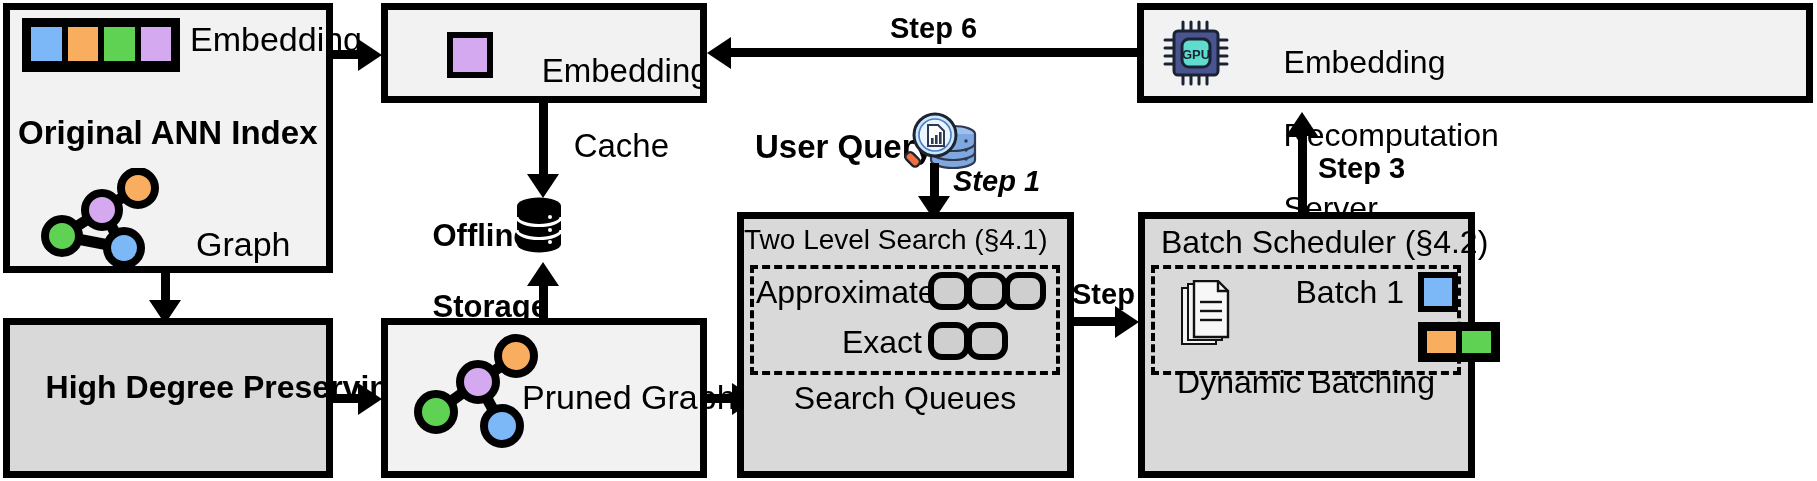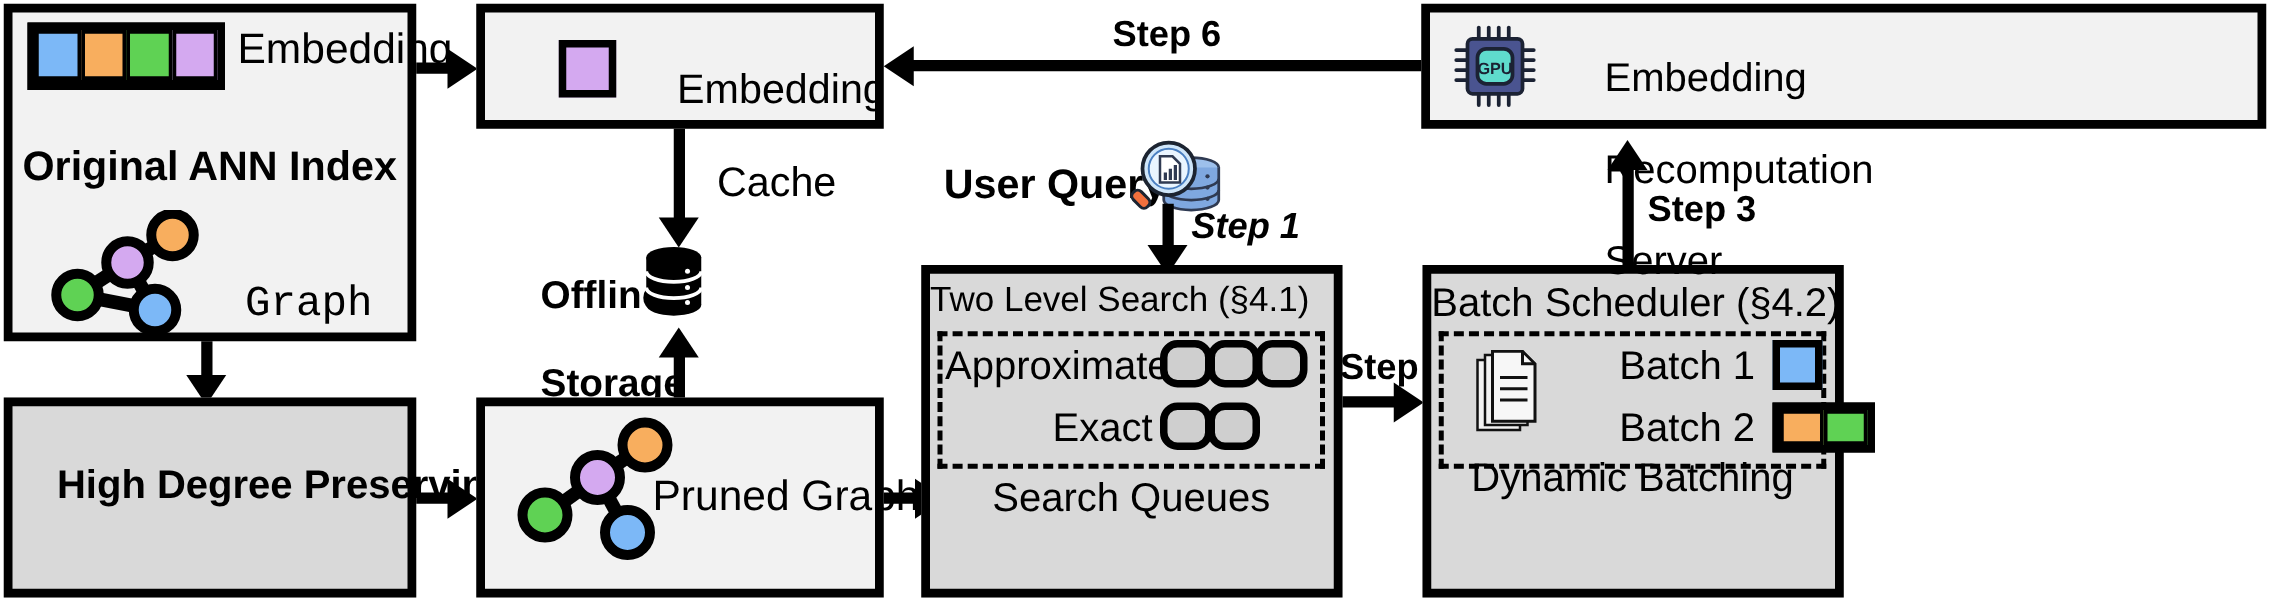--- a/index.html
+++ b/index.html
@@ -115,21 +115,21 @@
       <line x1="68" y1="42" x2="104" y2="20" stroke="#000" stroke-width="11"></line>
       <line x1="68" y1="42" x2="90" y2="80" stroke="#000" stroke-width="11"></line>
       <line x1="28" y1="68" x2="90" y2="80" stroke="#000" stroke-width="11"></line>
       <circle cx="104" cy="20" r="17" fill="#f8ae5e" stroke="#000" stroke-width="8"></circle>
       <circle cx="68" cy="42" r="17" fill="#d4a9f0" stroke="#000" stroke-width="8"></circle>
       <circle cx="28" cy="68" r="17" fill="#5fd254" stroke="#000" stroke-width="8"></circle>
       <circle cx="90" cy="80" r="17" fill="#7cb8f7" stroke="#000" stroke-width="8"></circle>
     </svg>
   </div>
 
-  <div class="lbl" style="left:196px; top:225px; font-size:34px;font-family:Liberation Mono, monospace;">Graph</div>
+  <div class="lbl" style="left:196px; top:225px; font-size:34px;">Graph</div>
 
   <div class="line-h" style="left:333px; top:50px; width:28px; height:9px;"></div>
   <div class="tri tri-r" style="left:358px; top:39px;"></div>
 
   <div class="line-v" style="left:161px; top:273px; height:34px; width:9px;"></div>
   <div class="tri tri-d" style="left:149px; top:300px;"></div>
 
   <div class="box" style="left:381px; top:3px; width:326px; height:100px;"></div>
   <div class="sqbox" style="left:447px; top:32px; width:46px; height:46px; background:#d4a9f0;"></div>
   <div class="lbl center" style="left:505px; top:14px; width:196px; font-size:33px;">
@@ -233,40 +233,39 @@
   <div class="slot" style="left:928px; top:322px; width:42px; height:38px;"></div>
   <div class="slot" style="left:966px; top:322px; width:42px; height:38px;"></div>
 
   <div class="lbl center" style="left:744px; top:380px; width:322px; font-size:32px;">Search Queues</div>
 
   <div class="line-h" style="left:1074px; top:317px; width:48px; height:9px;"></div>
   <div class="tri tri-r" style="left:1115px; top:306px;"></div>
   <div class="lbl bold" style="left:1072px; top:278px; font-size:29px;">Step 2</div>
 
   <div class="box shaded" style="left:1138px; top:212px; width:337px; height:266px;"></div>
-  <div class="lbl center" style="left:1145px; top:224px; width:322px; font-size:32px;">Batch Scheduler (§4.2)</div>
+  <div class="lbl center" style="left:1145px; top:224px; width:322px; font-size:32px;padding-left:16px;">Batch Scheduler (§4.2)</div>
 
   <div class="dashed" style="left:1151px; top:265px; width:310px; height:110px;"></div>
 
   <div style="position:absolute; left:1178px; top:280px;">
     <svg width="58" height="72" viewBox="0 0 58 72">
       <path d="M4 8 h24 l10 10 v46 h-34 z" fill="#f2f2f2" stroke="#111" stroke-width="2"></path>
       <path d="M10 4 h24 l10 10 v46 h-34 z" fill="#f2f2f2" stroke="#111" stroke-width="2"></path>
       <path d="M16 1 h24 l10 10 v46 h-34 z" fill="#f7f7f7" stroke="#111" stroke-width="2.4"></path>
       <path d="M40 1 v10 h10" fill="none" stroke="#111" stroke-width="2.4"></path>
       <line x1="22" y1="22" x2="44" y2="22" stroke="#111" stroke-width="2.4"></line>
       <line x1="22" y1="31" x2="44" y2="31" stroke="#111" stroke-width="2.4"></line>
       <line x1="22" y1="40" x2="44" y2="40" stroke="#111" stroke-width="2.4"></line>
     </svg>
   </div>
 
   <div class="lbl right" style="left:1248px; top:274px; width:156px; font-size:32px;">Batch 1</div>
   <div class="sqbox" style="left:1418px; top:272px; width:40px; height:40px; background:#7cb8f7;"></div>
 
-  <div class="lbl right" style="left:1248px; top:324px; width:156px; font-size:32px;">Batch 2</div>
   <div class="chipstrip" style="left:1418px; top:322px; width:82px; height:40px;">
     <div class="chip" style="width:35px;height:28px;background:#f8ae5e;"></div>
     <div class="chip" style="width:35px;height:28px;background:#5fd254;"></div>
   </div>
 
   <div class="lbl center" style="left:1145px; top:364px; width:322px; font-size:32px;">Dynamic Batching</div>
 
   <div class="line-v" style="left:1298px; top:132px; height:80px; width:9px;"></div>
   <div class="tri tri-u" style="left:1286px; top:112px;"></div>
   <div class="lbl bold" style="left:1318px; top:152px; font-size:29px;">Step 3</div>

